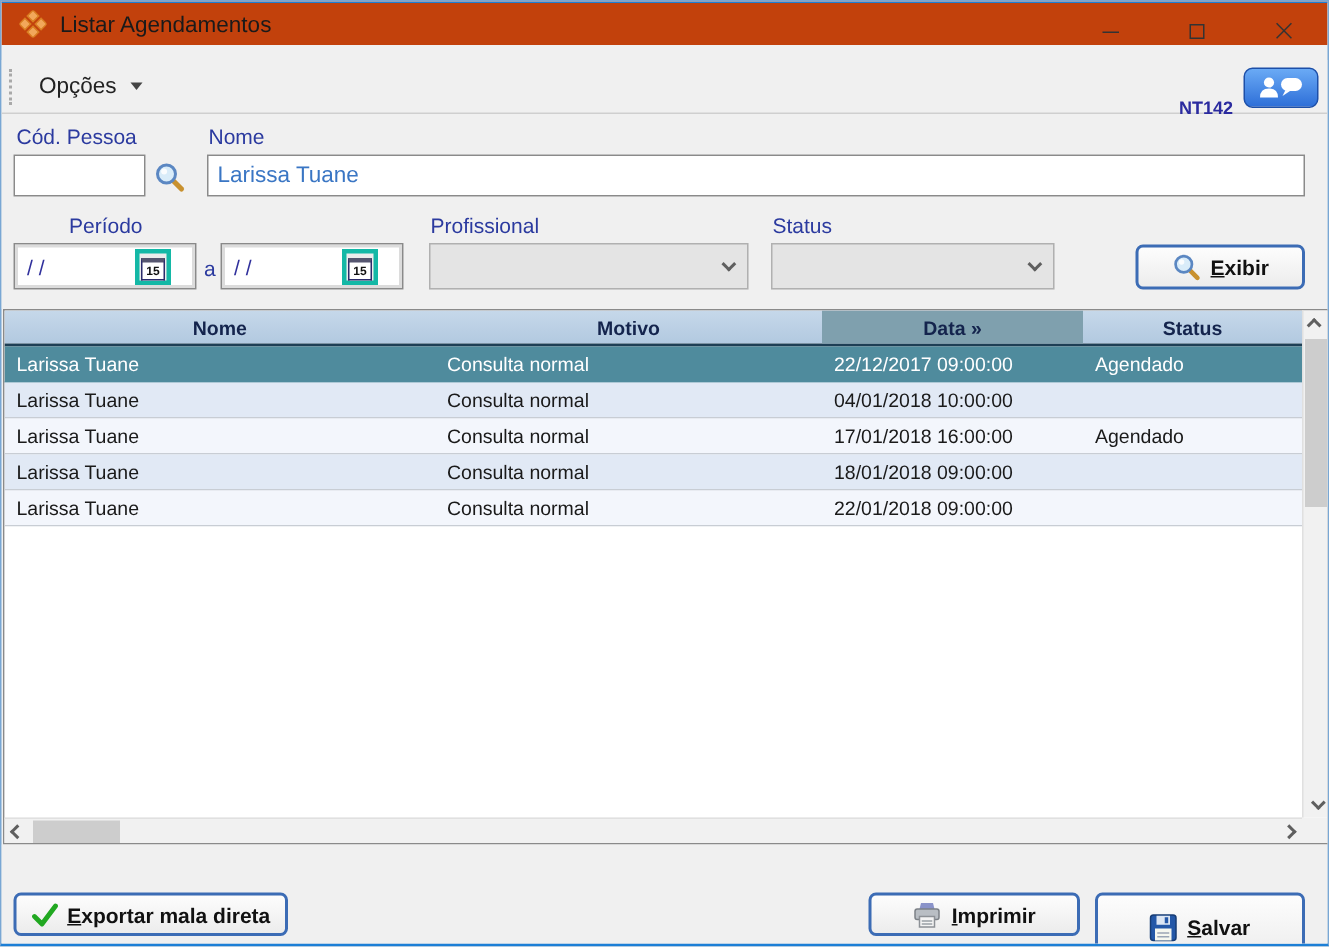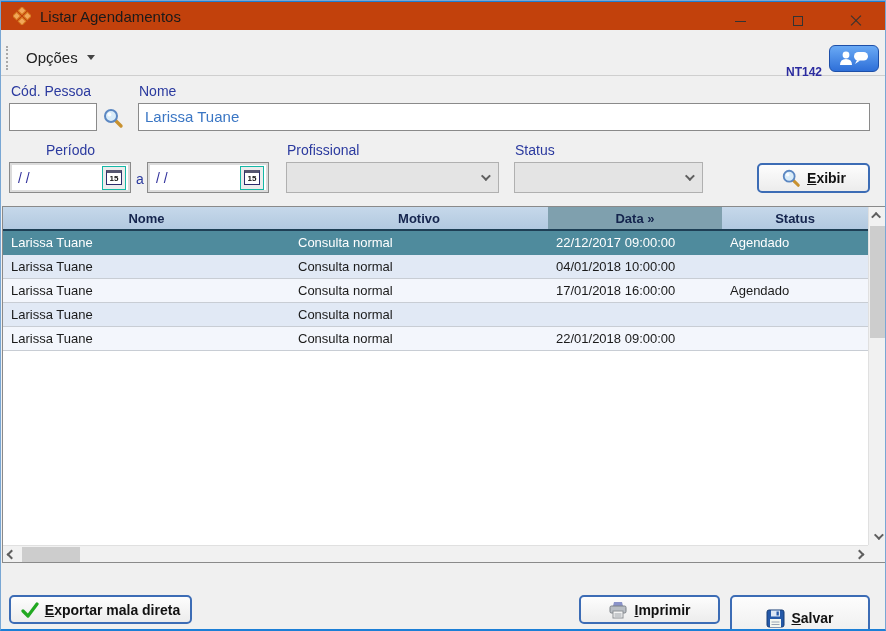--- a/index.html
+++ b/index.html
@@ -35,22 +35,22 @@
   .nt-badge{ font-size:12px; font-weight:bold; color:#2b2b9f;margin-top:28px; }
   .contact-btn{ width:50px; height:27px; border:1px solid #1d4fa8; border-radius:6px;
     background:linear-gradient(#6aaaf5,#2e6fd8); display:flex; align-items:center; justify-content:center; }
   
   .filters{ position:absolute; left:0; top:75px; width:100%; height:130px; background:#f0f0f0; }
   .flabel{ position:absolute; font-size:14px; color:#2b3a9f; }
   .tbox{ position:absolute; background:#fff; border:1px solid #8a8a8a; }
   .nome-text{ font-size:15px; color:#3a76c4; padding:4px 0 0 6px; }
   .datebox{ position:absolute; background:#fff; border:1px solid #8a8a8a; box-shadow:0 0 0 2px #dcdcdc inset; display:flex; align-items:center; }
   .date-mask{ font-size:14px; color:#30309c; padding-left:8px; flex:1; }
-  .cal-btn{ width:24px; height:24px; margin-right:4px; background:#ececec; border:1px solid #14b8a6;
-    display:flex; align-items:center; justify-content:center; }
+  .cal-btn{ width:24px; height:24px; margin-right:16px; background:#ececec; border:3px solid #14b8a6;
+    display:flex; align-items:flex-end; justify-content:center; }
   .cal-icon{ width:16px; height:15px; background:#fff; border:1px solid #2b2b6b; border-top:3px solid #55556f;
     font-size:8px; font-weight:bold; color:#111; display:flex; align-items:center; justify-content:center; }
   .combo{ position:absolute; background:#e4e4e4; border:1px solid #b0b0b0; display:flex; align-items:center; }
   .combo .chev{ margin-left:auto; margin-right:10px; }
   .chev{ width:7px; height:7px; border-right:2px solid #5f5f5f; border-bottom:2px solid #5f5f5f; display:inline-block; }
   .chev.down{ transform:rotate(45deg) translateY(-2px); }
   .chev.up{ transform:rotate(-135deg) translateY(-2px); }
   .chev.left{ transform:rotate(135deg); }
   .chev.right{ transform:rotate(-45deg); }
   .blue-btn{ position:absolute; border:2px solid #3c6cb5; border-radius:5px;
@@ -203,20 +203,21 @@
           </div>
           <div class="trow">
             <div class="td c0">Larissa Tuane</div>
             <div class="td c1">Consulta normal</div>
             <div class="td c2">17/01/2018 16:00:00</div>
             <div class="td c3">Agendado</div>
           </div>
           <div class="trow tint">
             <div class="td c0">Larissa Tuane</div>
             <div class="td c1">Consulta normal</div>
+            <div class="td c2">18/01/2018 09:00:00</div>
             <div class="td c3"></div>
           </div>
           <div class="trow">
             <div class="td c0">Larissa Tuane</div>
             <div class="td c1">Consulta normal</div>
             <div class="td c2">22/01/2018 09:00:00</div>
             <div class="td c3"></div>
           </div>
           <div class="t-filler"></div>
         </div>

